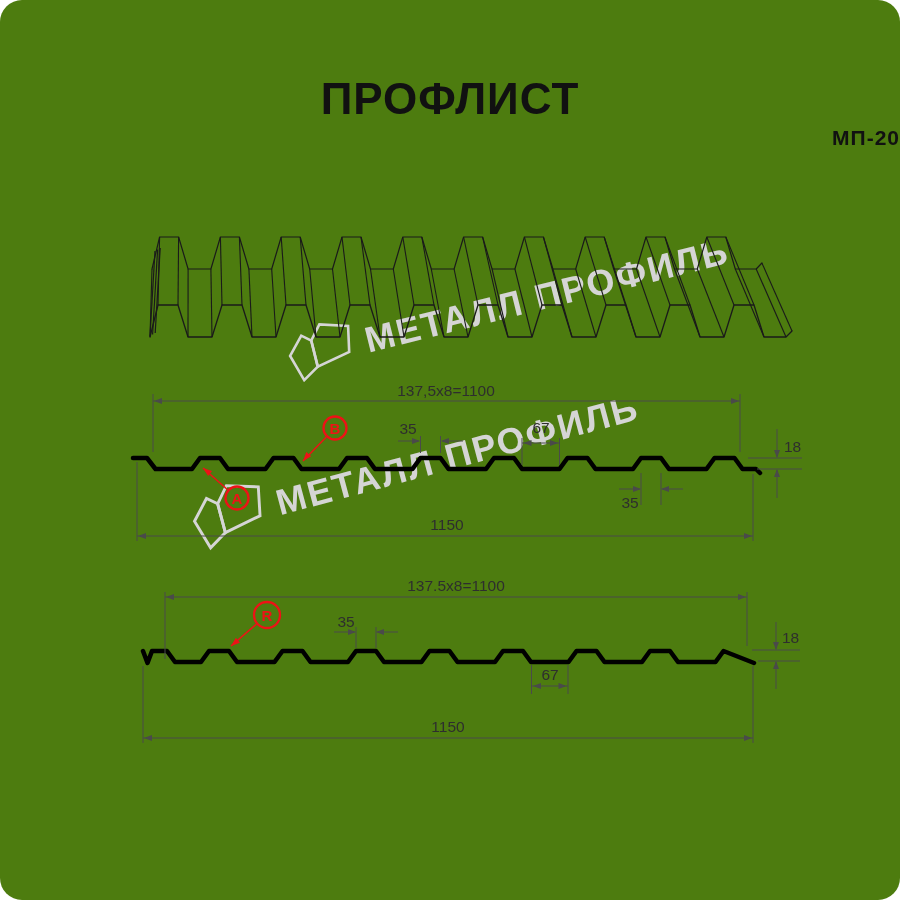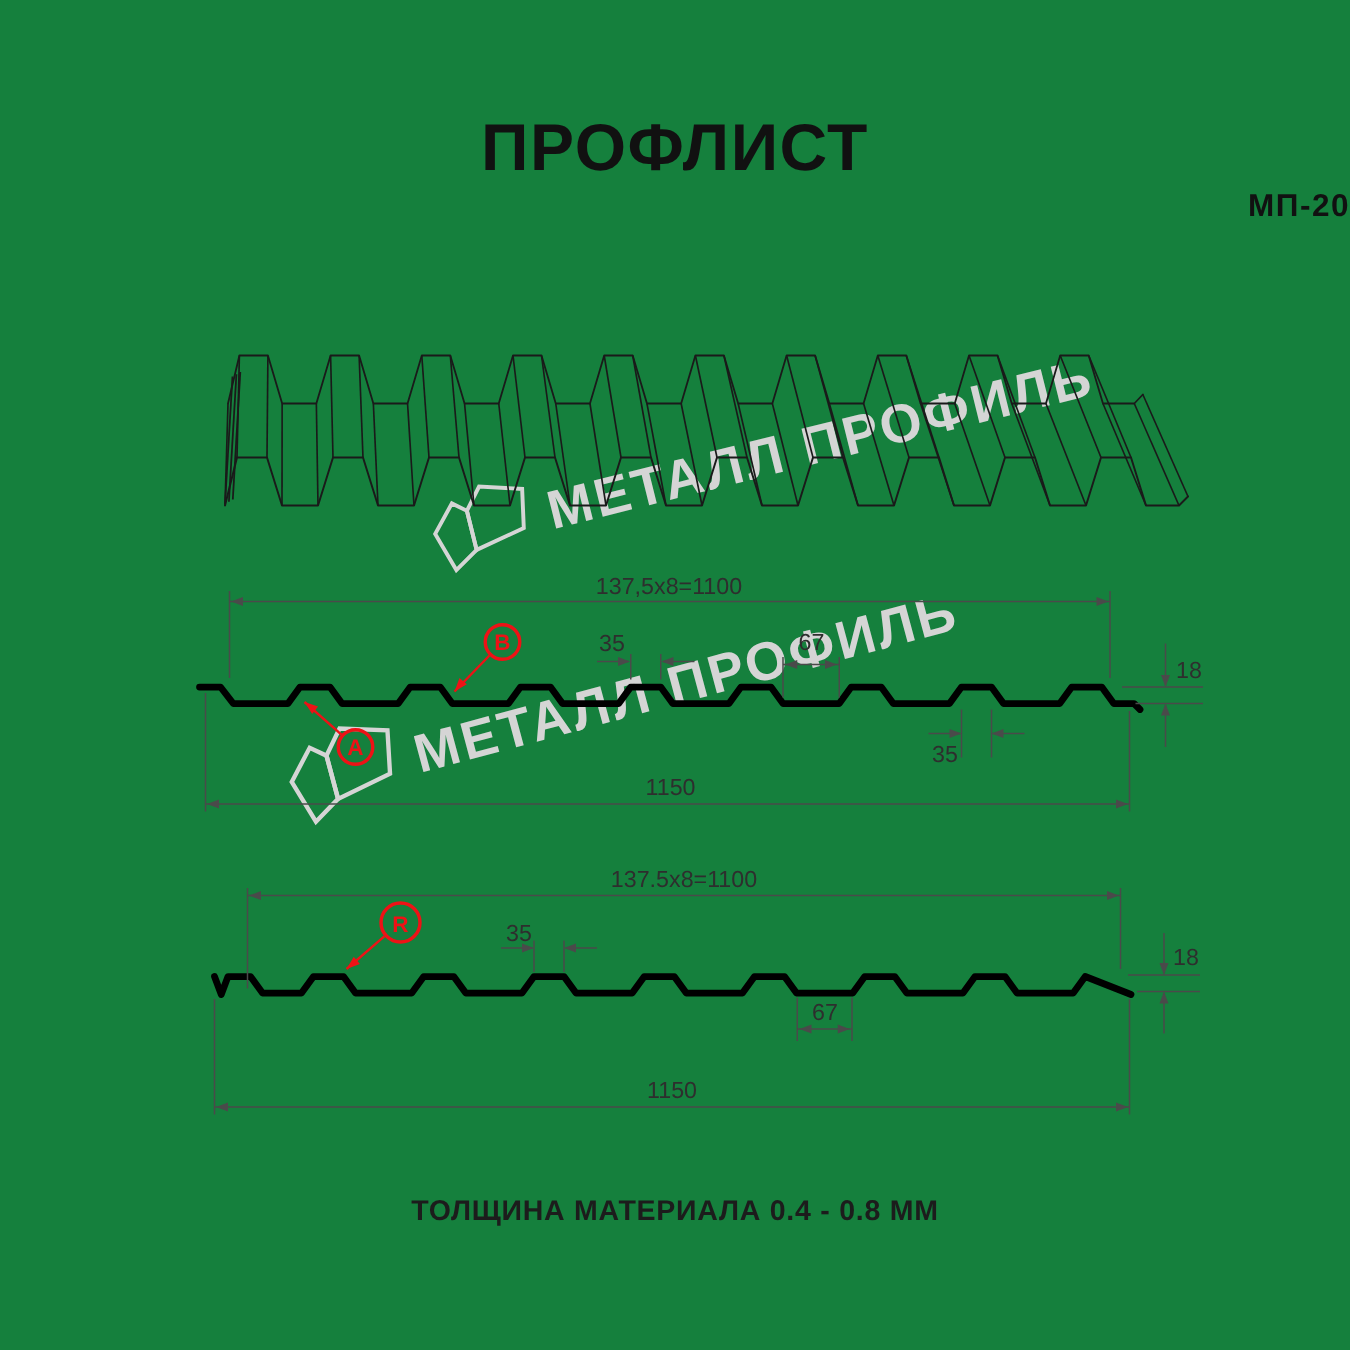--- a/index.html
+++ b/index.html
@@ -1,17 +1,17 @@
 <!DOCTYPE html>
 <html><head>
 <meta charset="utf-8">
 <style>
   html,body{margin:0;padding:0;background:#fff;}
-  #stage{position:relative;width:900px;height:900px;background:#15803d;overflow:hidden;
-         font-family:"Liberation Sans",sans-serif;}
+  #stage{position:relative;width:900px;height:900px;background:#4d7c0f;overflow:hidden;
+         font-family:"Liberation Sans",sans-serif;border-radius:22px;}
   .title{position:absolute;left:0;top:74px;width:900px;text-align:center;
          font-size:44px;font-weight:800;letter-spacing:1px;color:#111;}
   .subtitle{position:absolute;left:0;top:126px;width:900px;text-align:right;
          font-size:21px;font-weight:600;letter-spacing:1px;color:#111;}
   .footer{position:absolute;left:0;top:797px;width:900px;text-align:center;
          font-size:19px;font-weight:600;letter-spacing:.5px;color:#1c1c1c;}
   .wm{position:absolute;display:flex;align-items:center;gap:10px;color:#d5d5d5;
       transform-origin:left center;pointer-events:none;white-space:nowrap;}
   .wm .wmtext{font-weight:700;font-size:36px;letter-spacing:2px;}
   #wm1{left:286px;top:330px;transform:rotate(-14deg);}
@@ -176,14 +176,13 @@
     <text class="dim" x="346" y="627" text-anchor="middle">35</text>
     <text class="dim" x="782" y="643">18</text>
     <text class="dim" x="550" y="680" text-anchor="middle">67</text>
     <text class="dim" x="448" y="732" text-anchor="middle">1150</text>
 
     <text class="red" x="237" y="503.5" text-anchor="middle" fill="#ee1216">A</text>
     <text class="red" x="335" y="433.5" text-anchor="middle" fill="#ee1216">B</text>
     <text class="red" x="267" y="621" text-anchor="middle" fill="#ee1216">R</text>
   </svg>
 
-  <div class="footer">ТОЛЩИНА МАТЕРИАЛА 0.4 - 0.8 ММ</div>
 </div>
 
 </body></html>

